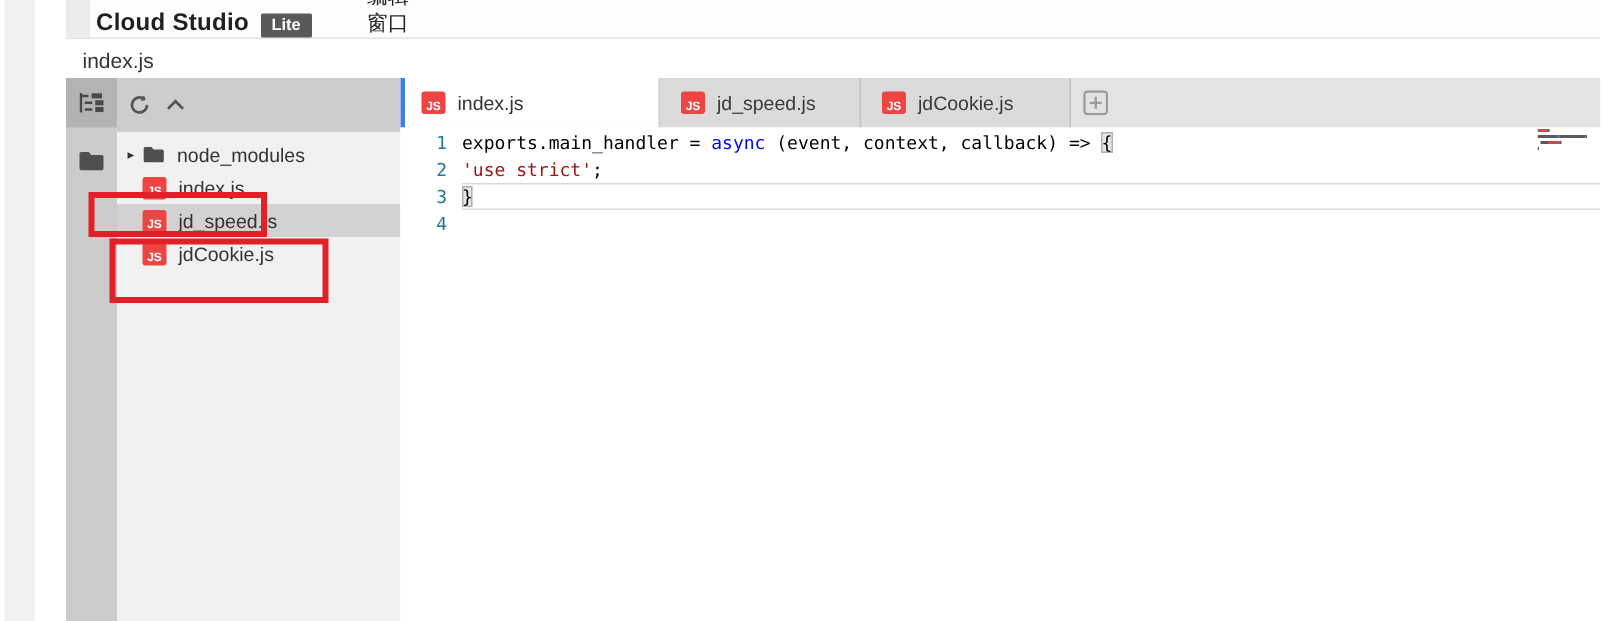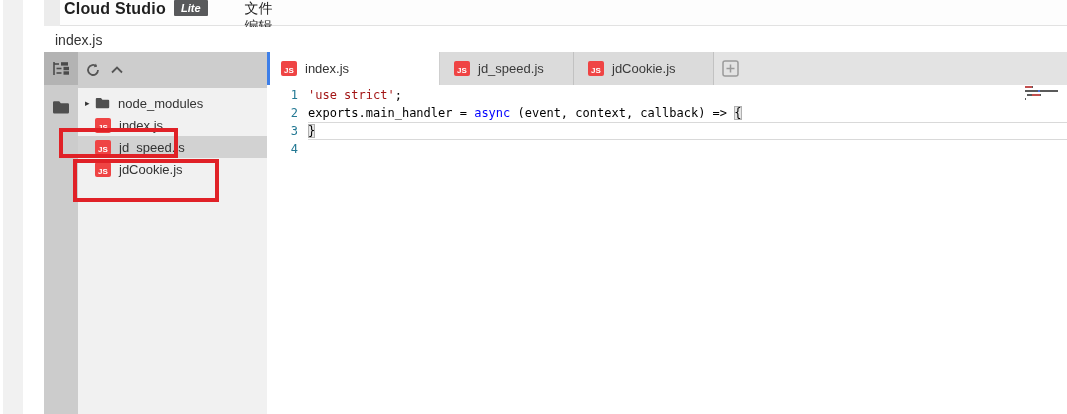--- a/index.html
+++ b/index.html
@@ -7,25 +7,25 @@
   body { font-family:"Liberation Sans", sans-serif; }
   .screen { position:relative; width:1067px; height:414px; overflow:hidden; background:#fff; }
 
   
   .page-strip { position:absolute; left:3px; top:0; width:20px; height:414px; background:#f1f1f1; }
 
   .app { position:absolute; left:44px; top:0; width:1023px; height:414px; background:#fff; }
 
   
   .menubar { position:absolute; left:0; top:0; width:100%; height:26px; background:#fdfdfd;
-             border-bottom:1px solid #e2e2e2; display:flex; align-items:flex-start; }
+             border-bottom:1px solid #e2e2e2; display:flex; align-items:flex-end; }
   .menubar-corner { width:16px; height:26px; background:#ececec; flex:none; }
   .brand { font-size:16px; font-weight:bold; color:#1f1f1f; margin-left:4px; letter-spacing:0.2px; }
   .lite-badge { background:#58595b; color:#fff; font-size:11px; font-weight:bold;
-                padding:2px 7px; margin-left:8px; border-radius:1px;font-style:italic; }
+                padding:2px 7px; margin-left:8px; border-radius:1px; }
   .menus { display:flex; margin-left:37px;flex-direction:column; }
   .menu-item { font-size:14px; color:#1f1f1f; margin-right:39px; cursor:default; }
 
   
   .breadcrumb-bar { position:absolute; left:0; top:27px; width:100%; height:25px; background:#fff;
                     display:flex; align-items:center; }
   .breadcrumb-text { font-size:14px; color:#333; margin-left:11px; }
 
   
   .main { position:absolute; left:0; top:52px; width:100%; height:362px; }
@@ -219,22 +219,22 @@
         </div>
 
         <div class="code-area">
           <div class="gutter">
             <div class="ln">1</div>
             <div class="ln">2</div>
             <div class="ln">3</div>
             <div class="ln">4</div>
           </div>
           <div class="code-lines">
+            <div class="code-line"><span class="tok-plain">exports.main_handler = </span><span class="tok-keyword">async</span><span class="tok-plain"> (event, context, callback) =&gt; </span><span class="tok-bracket">{</span></div>
             <div class="code-line"><span class="tok-string">'use strict'</span><span class="tok-plain">;</span></div>
-            <div class="code-line"><span class="tok-plain">exports.main_handler = </span><span class="tok-keyword">async</span><span class="tok-plain"> (event, context, callback) =&gt; </span><span class="tok-bracket">{</span></div>
             <div class="code-line current"><span class="tok-bracket">}</span></div>
           </div>
           <div class="minimap">
               <div class="mm-line"><span class="mm-string" style="margin-left: 0px; width: 6.6px;"></span><span class="mm-plain" style="margin-left: 0px; width: 1px;"></span></div>
               <div class="mm-line"><span class="mm-plain" style="margin-left: 0px; width: 12.65px;"></span><span class="mm-keyword" style="margin-left: 0px; width: 2.75px;"></span><span class="mm-plain" style="margin-left: 0px; width: 17.05px;"></span><span class="mm-bracket" style="margin-left: 0px; width: 1px;"></span></div>
               <div class="mm-line"><span class="mm-plain" style="margin-left: 2.2px; width: 4.4px;"></span><span class="mm-string" style="margin-left: 0px; width: 8.25px;"></span><span class="mm-plain" style="margin-left: 0px; width: 1px;"></span></div>
               <div class="mm-line"><span class="mm-bracket" style="margin-left: 0px; width: 1px;"></span></div>
             </div>
         </div>
       </div>

